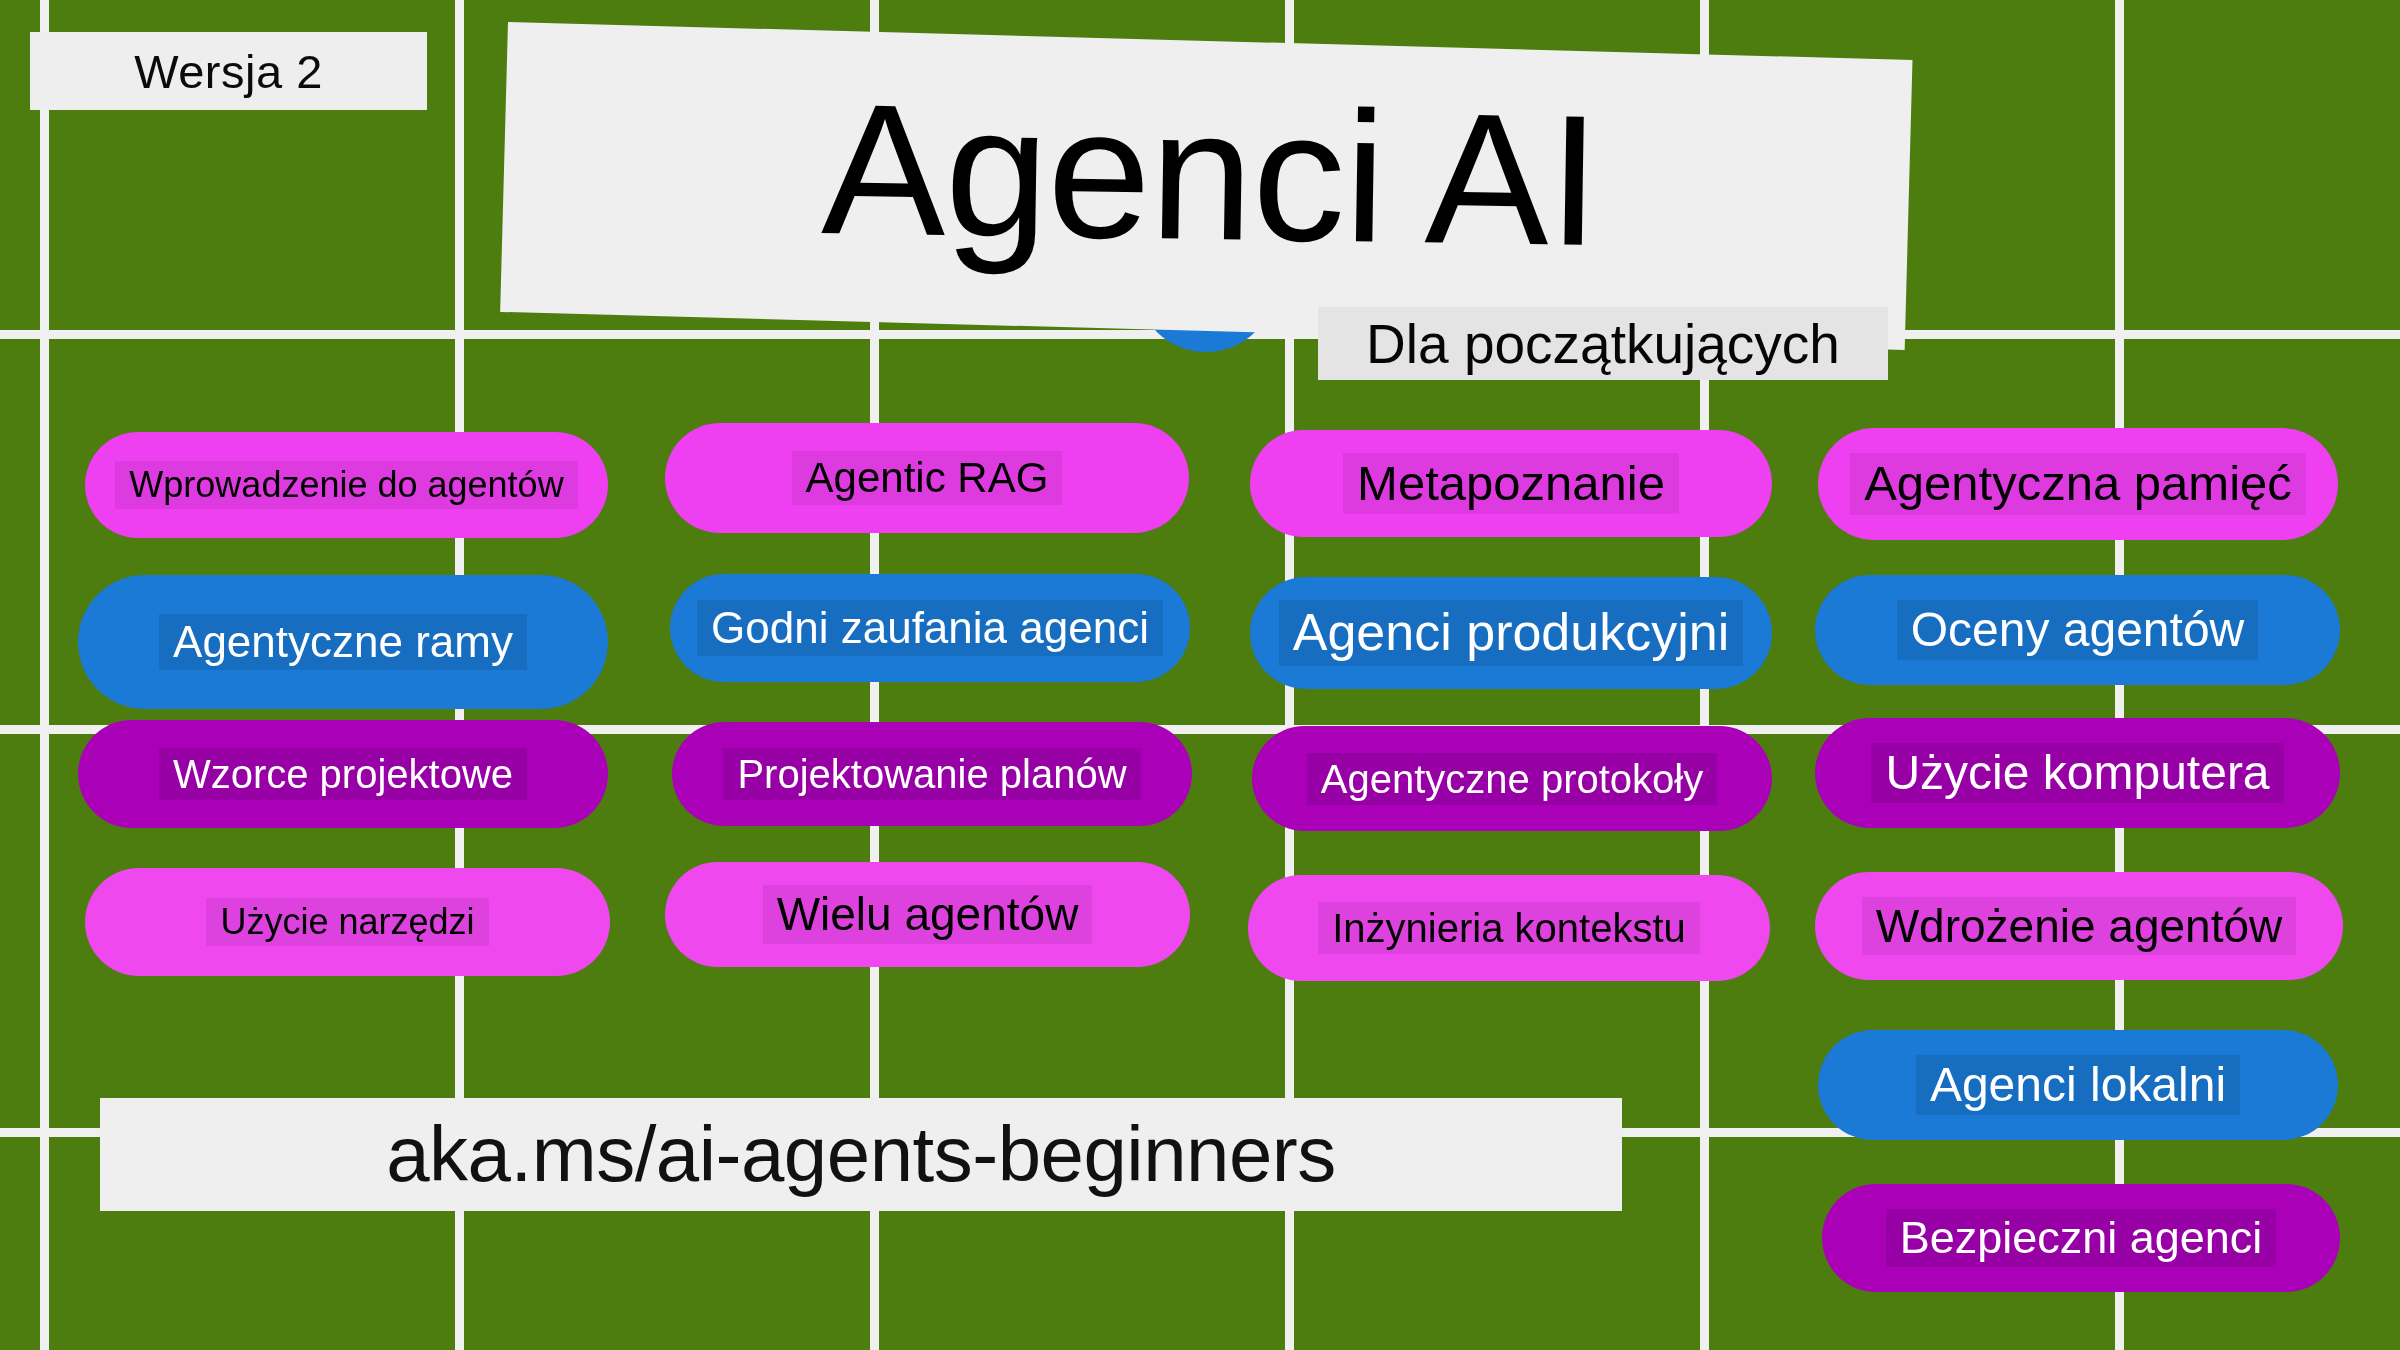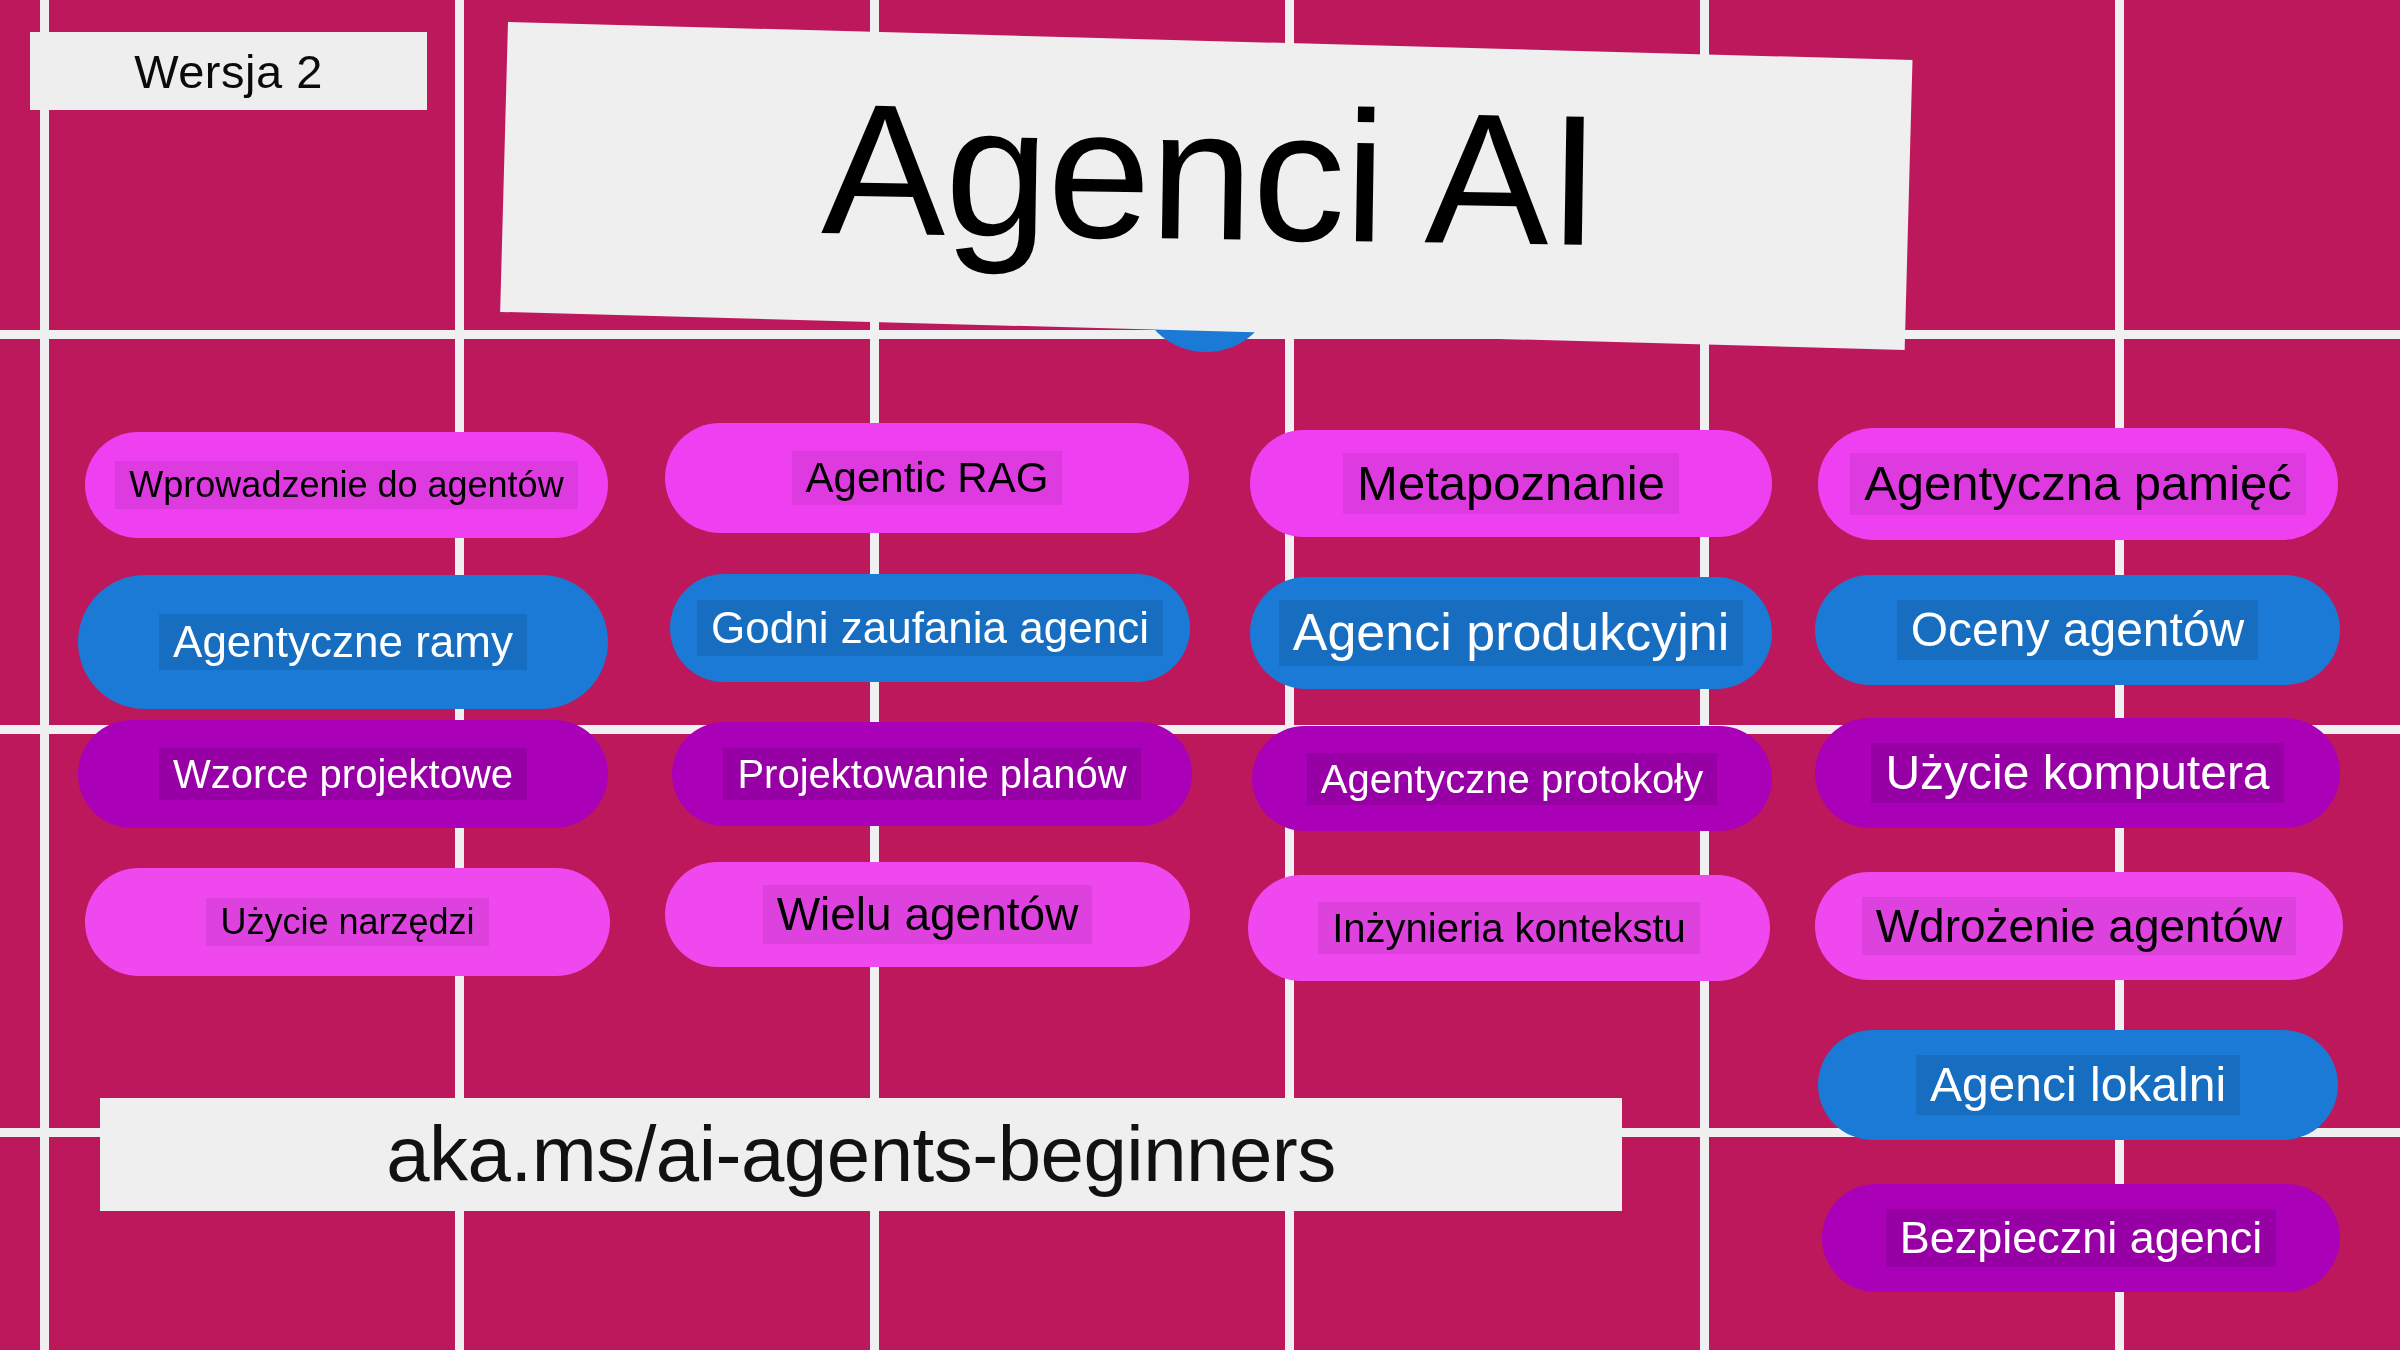--- a/index.html
+++ b/index.html
@@ -9,21 +9,21 @@
     background: #ffffff;
   }
   body {
     font-family: "Liberation Sans", "DejaVu Sans", sans-serif;
   }
   #canvas {
     position: relative;
     width: 2400px;
     height: 1350px;
     overflow: hidden;
-    background: #be185d;
+    background: #4d7c0f;
   }
 
   
   .grid-layer {
     position: absolute;
     inset: 0;
     pointer-events: none;
   }
   .grid-v {
     position: absolute;
@@ -190,20 +190,23 @@
     <span>Wersja 2</span>
   </div>
 
   <div class="accent-circle"></div>
 
   <div class="title-banner"></div>
   <div class="title-text">
     <span>Agenci AI</span>
   </div>
 
+  <div class="subtitle-band">
+    <span>Dla początkujących</span>
+  </div>
 
   <div id="pill-layer">
       <div class="pill dark-text" style="left: 85px; top: 432px; width: 523px; height: 106px; background: rgb(238, 63, 240);">
         <span class="pill-label" style="font-size: 36px;">Wprowadzenie do agentów</span>
       </div>
       <div class="pill dark-text" style="left: 665px; top: 423px; width: 524px; height: 110px; background: rgb(238, 63, 240);">
         <span class="pill-label" style="font-size: 42px;">Agentic RAG</span>
       </div>
       <div class="pill dark-text" style="left: 1250px; top: 430px; width: 522px; height: 107px; background: rgb(238, 63, 240); align-items: center;">
         <span class="pill-label" style="font-size: 49px;">Metapoznanie</span>

